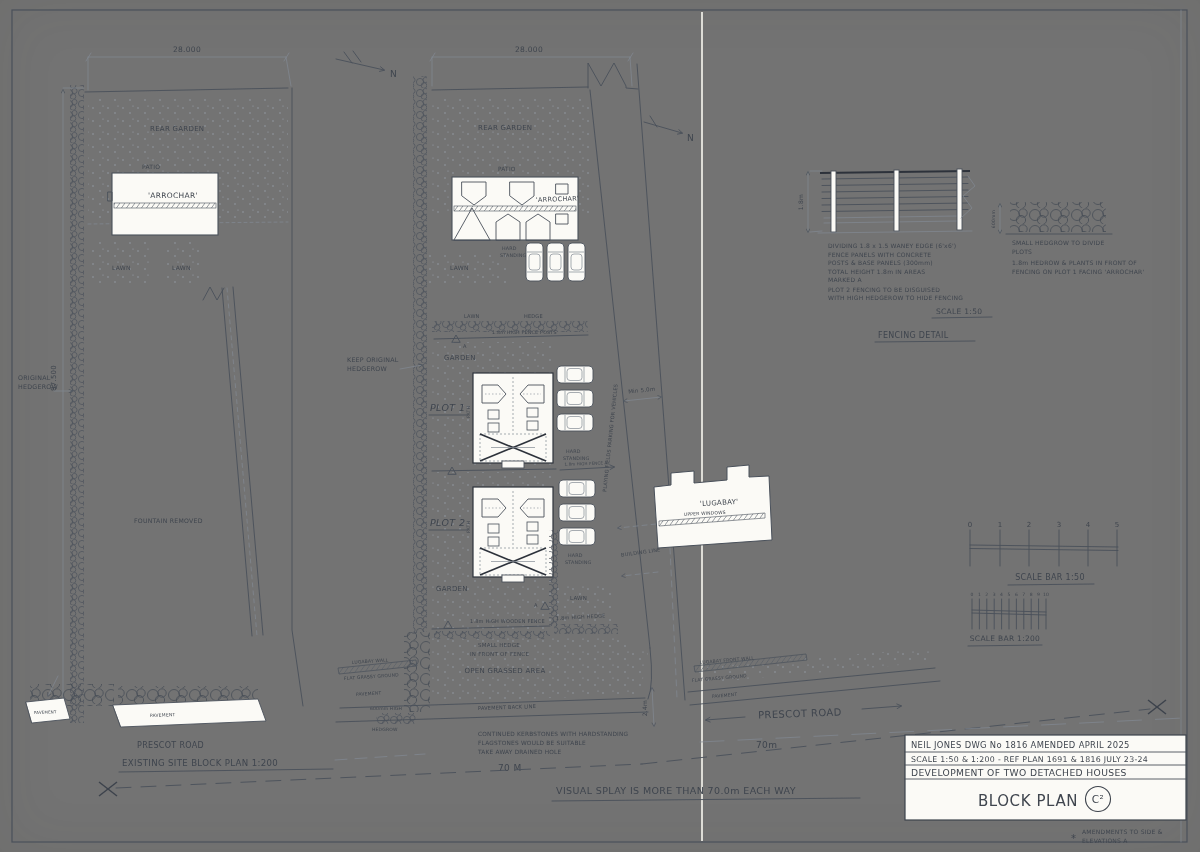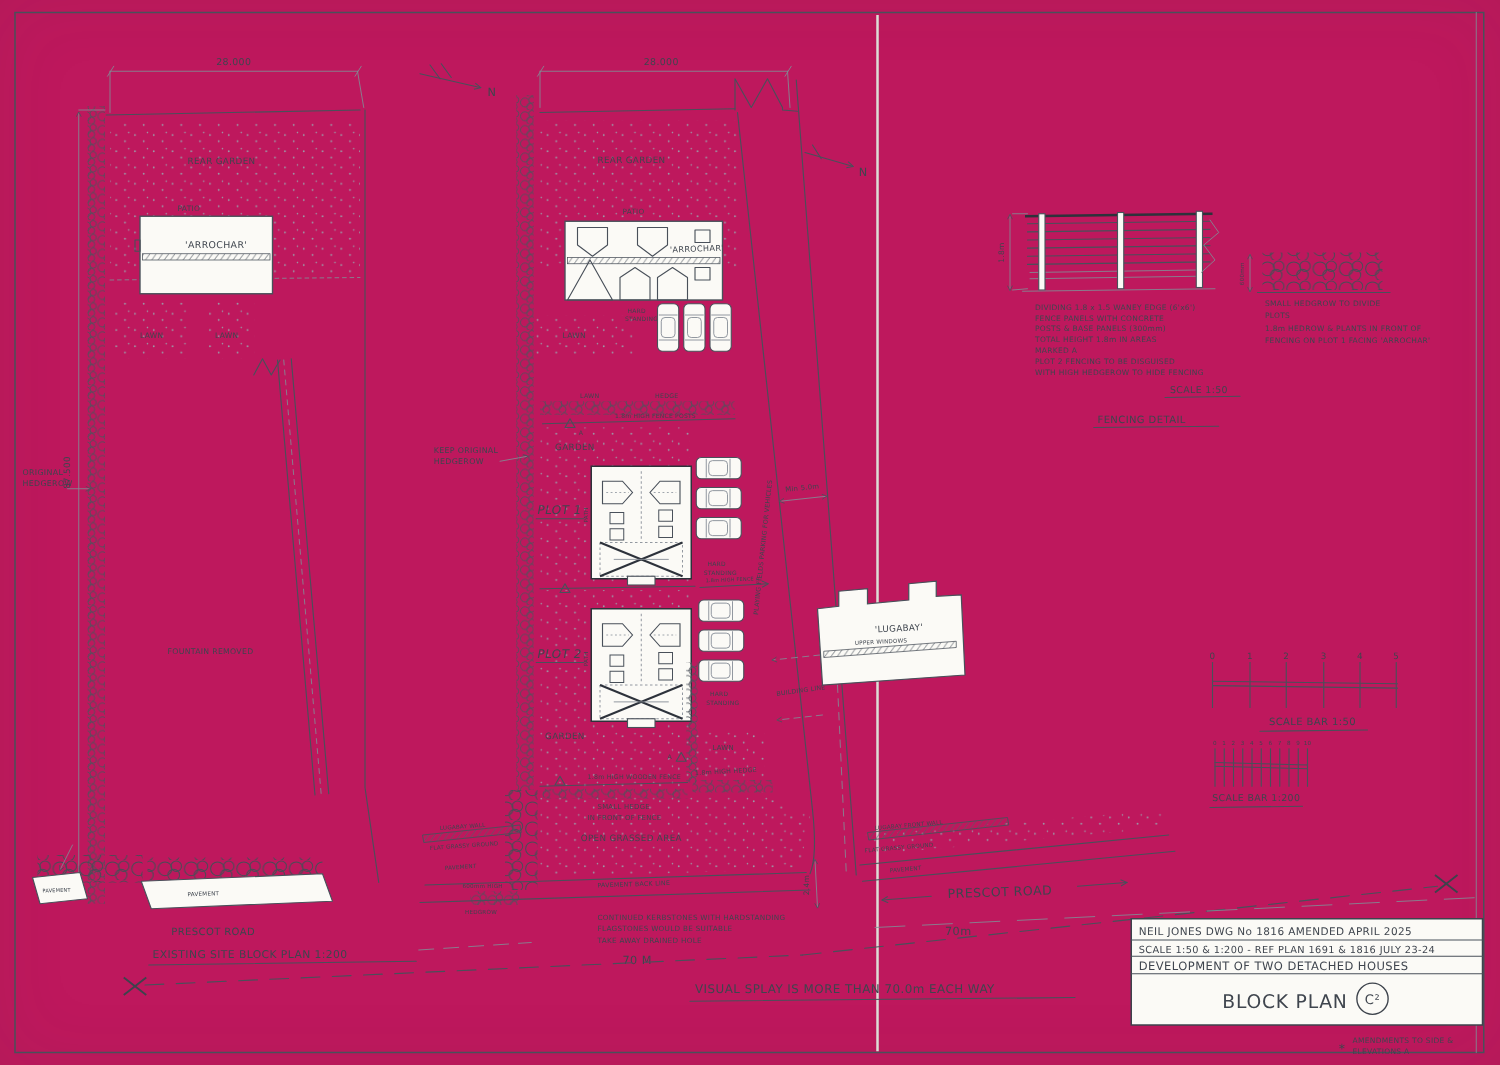--- a/index.html
+++ b/index.html
@@ -1,16 +1,16 @@
 <!DOCTYPE html>
 <html><head>
 <meta charset="utf-8">
 <style>
   html,body{margin:0;padding:0;background:#c9c9c6;}
-  .page{position:relative;width:1200px;height:852px;background:#be185d;overflow:hidden;
+  .page{position:relative;width:1200px;height:852px;background:#737373;overflow:hidden;
         box-shadow:inset 0 0 60px rgba(60,60,55,.08);}
   svg{position:absolute;left:0;top:0;}
   text{font-family:"DejaVu Sans",sans-serif;fill:#3f454e;letter-spacing:.04em;}
   .ln{stroke:#49505a;stroke-width:.9;fill:none;stroke-linecap:round;stroke-linejoin:round}
   .lnl{stroke:#828994;stroke-width:.7;fill:none;stroke-linecap:round}
   .pf{fill:#fbfaf6}
   .it{font-style:italic}
 </style>
 </head>
 <body>

